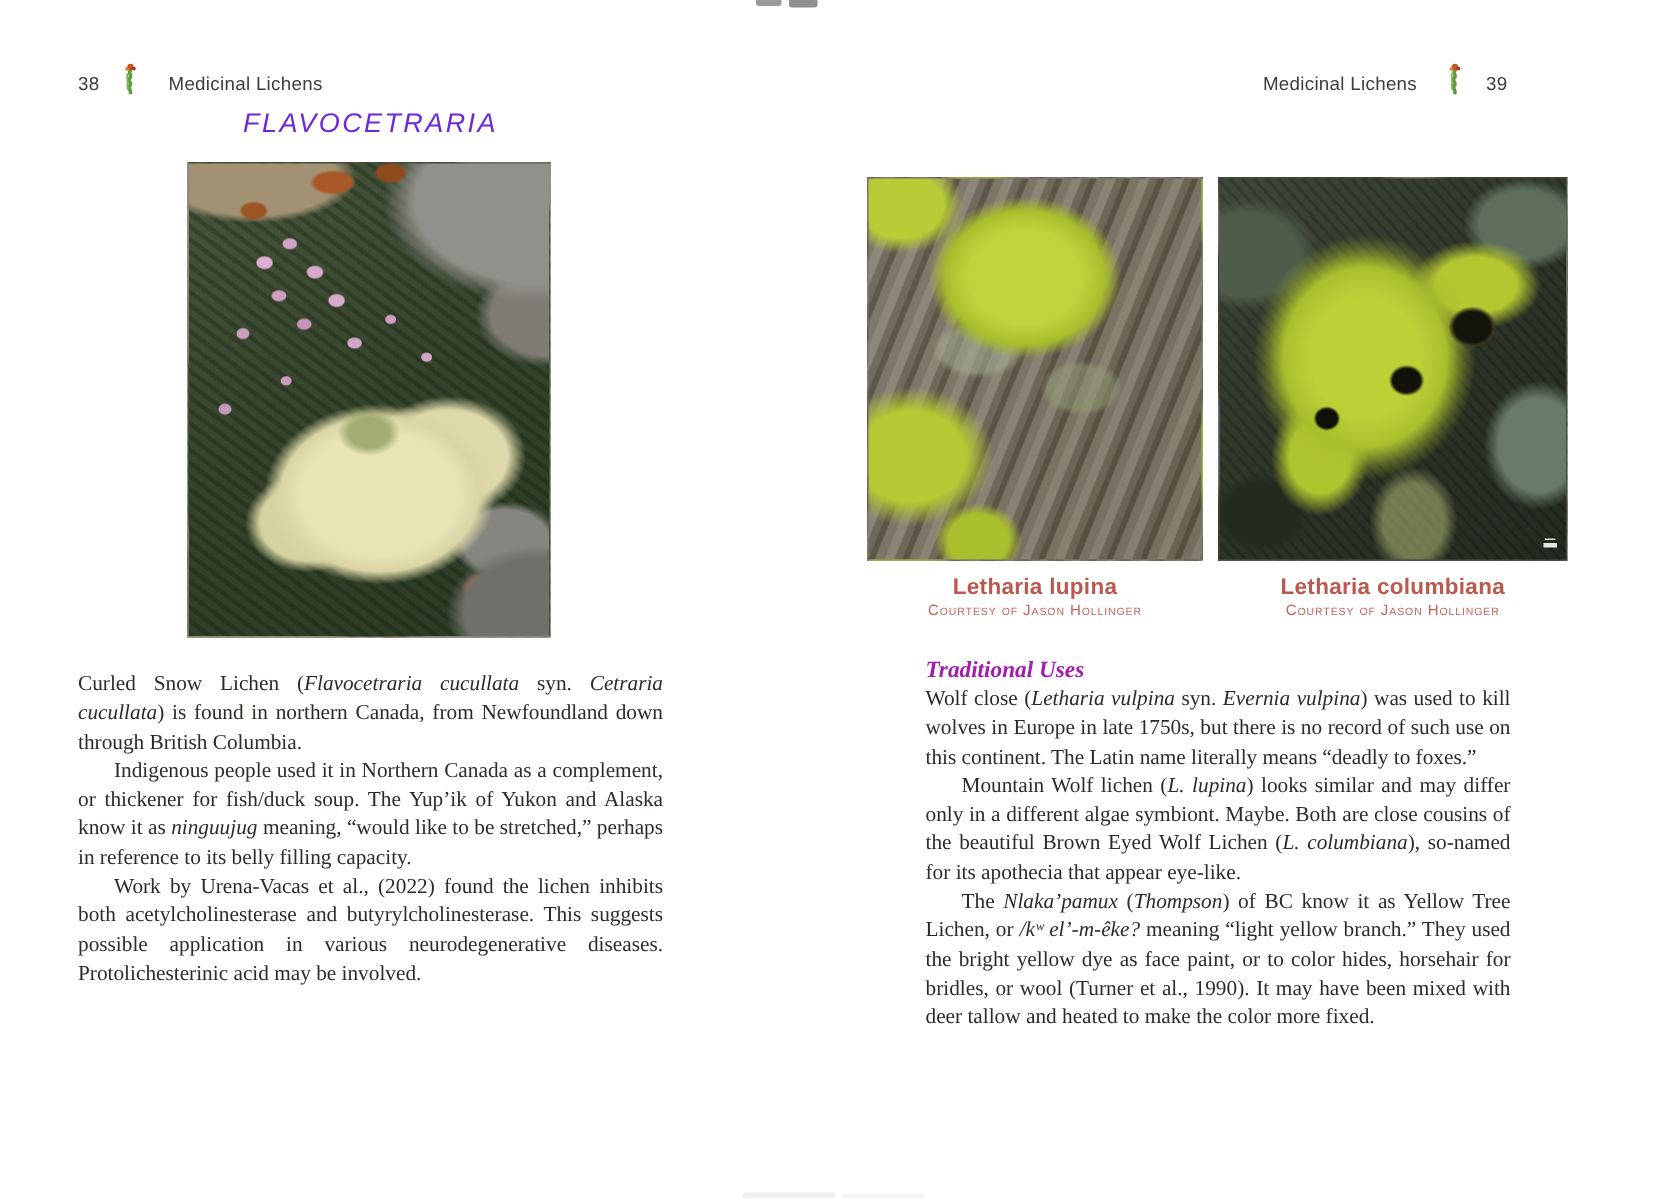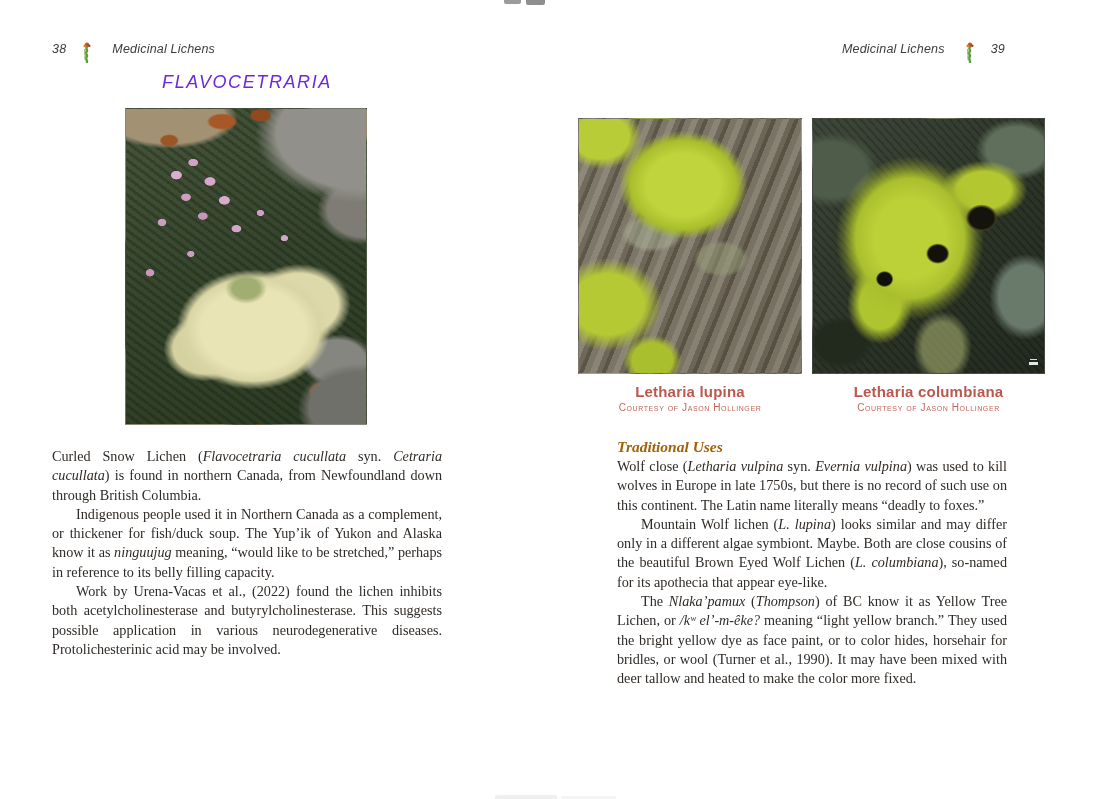--- a/index.html
+++ b/index.html
@@ -9,22 +9,22 @@
   .edge-mark{position:absolute;background:#9b9b9b;}
   .em-t1{left:504px;top:0;width:17px;height:4px;border-radius:0 0 2px 2px;}
   .em-t2{left:526px;top:0;width:19px;height:5px;border-radius:0 0 2px 2px;background:#8f8f8f;}
   .em-b1{left:495px;bottom:0;width:62px;height:4px;border-radius:2px 2px 0 0;background:#f0efed;}
   .em-b2{left:561px;bottom:0;width:55px;height:3px;border-radius:2px 2px 0 0;background:#f5f4f2;}
 
   .page{position:absolute;top:0;height:799px;}
   .page-left{left:0;width:557px;}
   .page-right{left:557px;width:558px;}
 
-  .running-head{position:absolute;top:42px;display:flex;align-items:flex-start;
-                font-size:12.5px;color:#3d3d3d;letter-spacing:.2px;font-style:italic;}
+  .running-head{position:absolute;top:42px;display:flex;align-items:flex-end;
+                font-size:12.5px;color:#3d3d3d;letter-spacing:.2px;}
   .page-left .running-head{left:52px;}
   .page-right .running-head{right:110px;}
   .running-head .pgnum{font-size:12.5px;color:#3d3d3d;}
   .running-head .gap-s{width:13px;}
   .running-head .gap-m{width:17px;}
 
   .lichen-icon{display:inline-block;width:16px;height:21px;}
 
   .chapter-title{position:absolute;top:72px;width:390px;text-align:center;
                  font-style:italic;font-size:18px;letter-spacing:1.6px;color:#6d28d9;}
@@ -101,21 +101,21 @@
   .photo-columbiana::after{content:"";position:absolute;right:6px;bottom:8px;width:9px;height:3px;
       background:#e8e8e2;box-shadow:0 -4px 0 -1px #dcdcd4;}
 
   .fig-caption{margin-top:9px;text-align:center;font-size:15px;font-weight:bold;
                color:#bb584e;letter-spacing:.2px;}
   .fig-credit{margin-top:2px;text-align:center;font-size:10px;color:#c4655b;
               font-variant:small-caps;letter-spacing:.6px;}
 
   .section-heading{position:absolute;left:60px;top:438px;
       font-family:"Liberation Serif",serif;font-size:15.5px;font-weight:bold;font-style:italic;
-      color:#a16207;}
+      color:#a21caf;}
 
   .body-text{position:absolute;width:390px;font-family:"Liberation Serif",serif;
       font-size:14.2px;line-height:19.3px;color:#2f2a26;text-align:justify;}
   .page-left .body-text{left:52px;top:447px;}
   .page-right .body-text{left:60px;top:457px;}
   .body-text p{margin:0;text-indent:24px;}
   .body-text p.first{text-indent:0;}
 </style>
 </head>
 <body>

